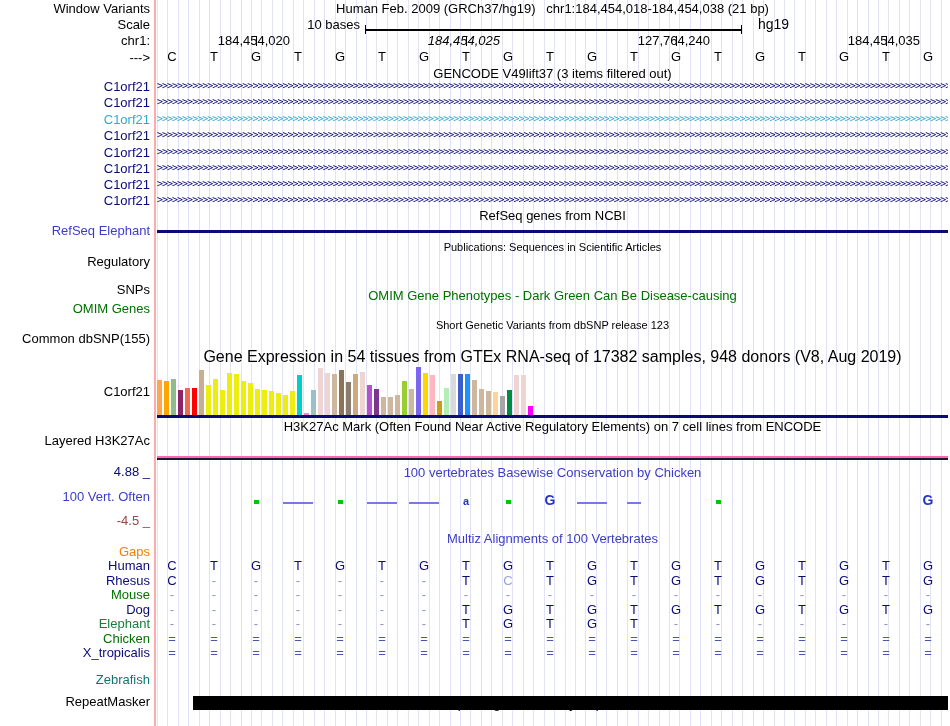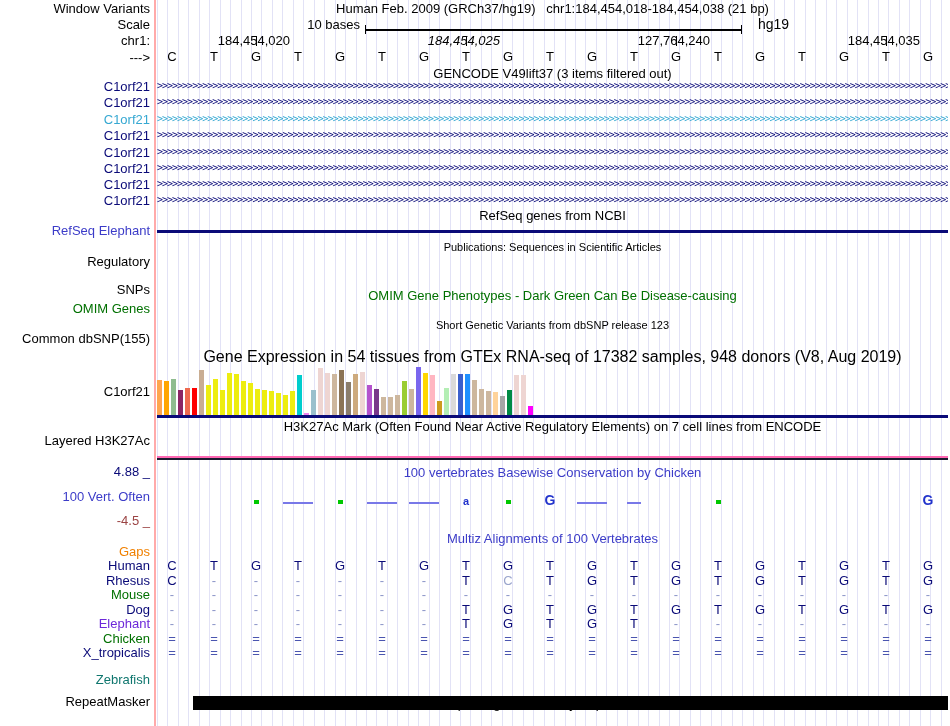--- a/index.html
+++ b/index.html
@@ -266,21 +266,21 @@
 <div class="mcell" style="left: 539px; top: 603px; color: rgb(10, 10, 120);">T</div>
 <div class="mcell" style="left: 581px; top: 603px; color: rgb(10, 10, 120);">G</div>
 <div class="mcell" style="left: 623px; top: 603px; color: rgb(10, 10, 120);">T</div>
 <div class="mcell" style="left: 665px; top: 603px; color: rgb(10, 10, 120);">G</div>
 <div class="mcell" style="left: 707px; top: 603px; color: rgb(10, 10, 120);">T</div>
 <div class="mcell" style="left: 749px; top: 603px; color: rgb(10, 10, 120);">G</div>
 <div class="mcell" style="left: 791px; top: 603px; color: rgb(10, 10, 120);">T</div>
 <div class="mcell" style="left: 833px; top: 603px; color: rgb(10, 10, 120);">G</div>
 <div class="mcell" style="left: 875px; top: 603px; color: rgb(10, 10, 120);">T</div>
 <div class="mcell" style="left: 917px; top: 603px; color: rgb(10, 10, 120);">G</div>
-<div class="lbl" style="top: 617px; color: #6d28d9;">Elephant</div>
+<div class="lbl" style="top: 617px; color: #15803d;">Elephant</div>
 <div class="mcell" style="left: 161px; top: 617px; color: rgb(138, 148, 200);">-</div>
 <div class="mcell" style="left: 203px; top: 617px; color: rgb(138, 148, 200);">-</div>
 <div class="mcell" style="left: 245px; top: 617px; color: rgb(138, 148, 200);">-</div>
 <div class="mcell" style="left: 287px; top: 617px; color: rgb(138, 148, 200);">-</div>
 <div class="mcell" style="left: 329px; top: 617px; color: rgb(138, 148, 200);">-</div>
 <div class="mcell" style="left: 371px; top: 617px; color: rgb(138, 148, 200);">-</div>
 <div class="mcell" style="left: 413px; top: 617px; color: rgb(138, 148, 200);">-</div>
 <div class="mcell" style="left: 455px; top: 617px; color: rgb(10, 10, 120);">T</div>
 <div class="mcell" style="left: 497px; top: 617px; color: rgb(10, 10, 120);">G</div>
 <div class="mcell" style="left: 539px; top: 617px; color: rgb(10, 10, 120);">T</div>

